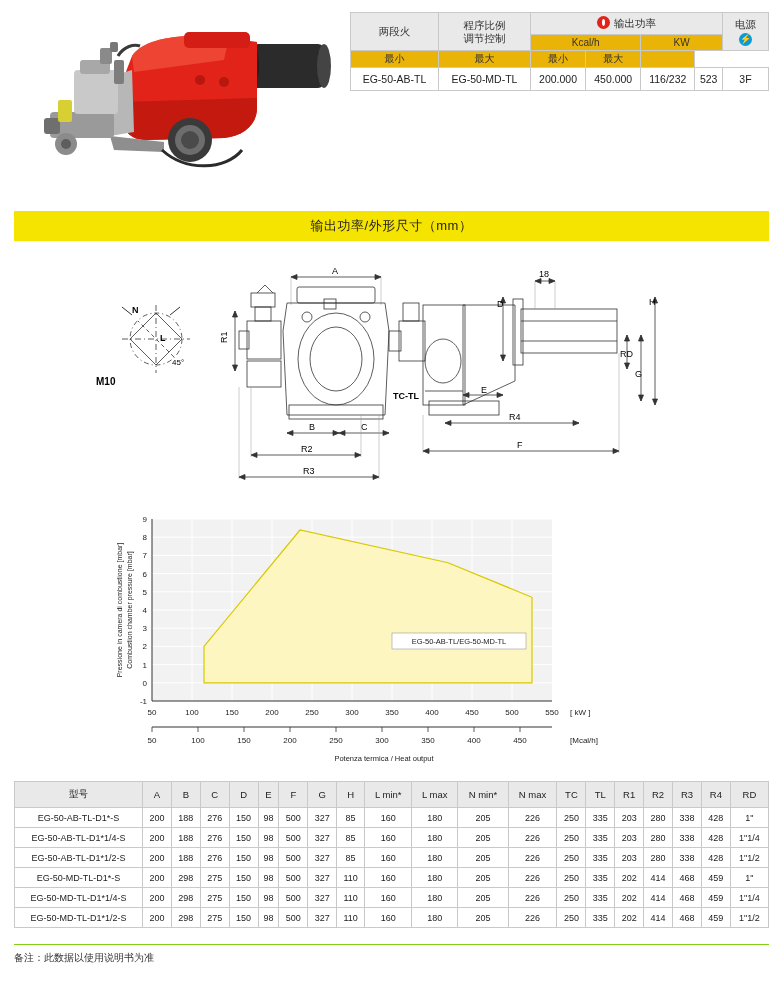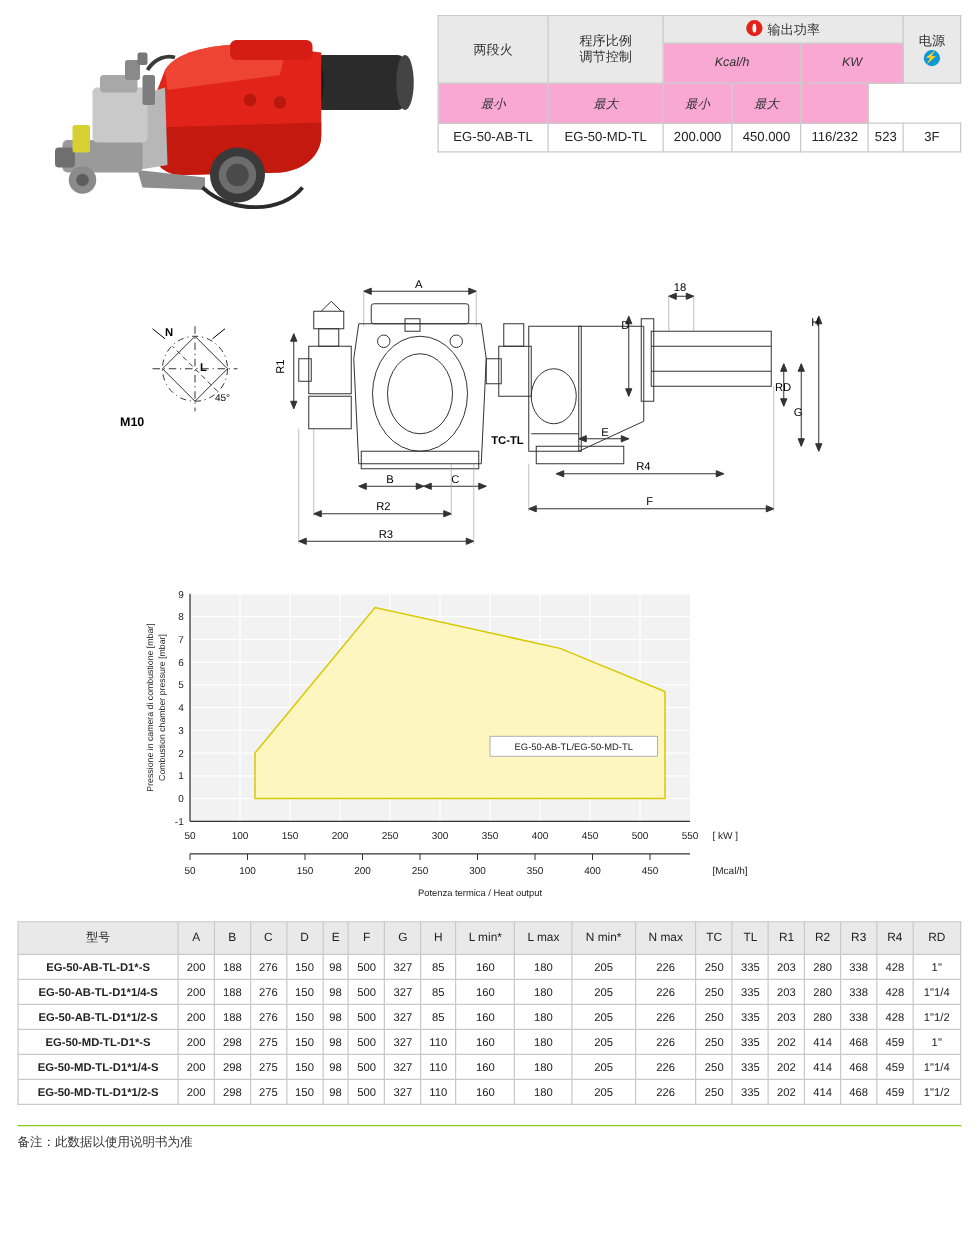--- a/index.html
+++ b/index.html
@@ -13,21 +13,21 @@
   .page { position: relative; width: 783px; height: 1000px; overflow: hidden; border-radius: 25px; }
 
   
   .top { display: flex; padding: 12px 14px 0 14px; }
   .product-img { width: 330px; height: 185px; position: relative; }
 
   .spec-wrap { flex: 1; padding-left: 6px; }
   table.spec { border-collapse: collapse; width: 100%; font-size: 10px; }
   table.spec td, table.spec th { border: 1px solid #c9c9c9; text-align: center; vertical-align: middle; font-weight: normal; }
   .spec .hdr { background: #e9e9e9; color: #333; height: 22px; font-size: 10.5px; }
-  .spec .hdr2 { background: #f9a8d4; color: #333; height: 32px; font-size: 10px; font-style: italic; }
+  .spec .hdr2 { background: #eab308; color: #333; height: 16px; font-size: 10px; }
   .spec .val { height: 23px; font-size: 10.5px; color: #222; }
   .flame-ico { display: inline-block; width: 13px; height: 13px; border-radius: 50%; background: #e2231a; position: relative; vertical-align: -2px; margin-right: 4px; }
   .flame-ico::after { content: ""; position: absolute; left: 5px; top: 2.5px; width: 3px; height: 7px; background: #fff; border-radius: 60% 60% 50% 50%; }
   .bolt-ico { display: inline-block; width: 13px; height: 13px; border-radius: 50%; background: #0b9ad6; color: #fff; font-size: 9px; line-height: 13px; }
   .notes { margin-top: 9px; font-size: 10.5px; line-height: 17px; color: #222; }
 
   
   .banner {
     margin: 14px 14px 0 14px; height: 30px; background: #f5e400;
     display: flex; align-items: center; justify-content: center;
@@ -40,21 +40,21 @@
 
   
   .chartbox { position: relative; margin: 6px 14px 0 14px; height: 270px; }
   .chartbox svg { display: block; }
 
   
   .dimwrap { margin: 6px 14px 16px 14px; }
   table.dim { border-collapse: collapse; width: 100%; font-size: 9px; }
   table.dim th, table.dim td { border: 1px solid #c9c9c9; text-align: center; height: 20px; font-weight: normal; color: #222; }
   table.dim thead th { background: #e9e9e9; height: 26px; font-size: 9.5px; }
-  table.dim td.model { font-size: 9px; width: 128px; font-weight: bold; }
+  table.dim td.model { font-size: 9px; width: 128px; }
   .remark { margin: 6px 14px 0 14px; font-size: 10px; color: #333; border-top: 1px solid #84cc16; padding-top: 6px; }
 </style>
 </head>
 <body>
 
 <div class="page">
 
   <div class="top">
 
     <div class="product-img">
@@ -130,20 +130,23 @@
           <td class="val">523</td>
           <td class="val">3F</td>
         </tr>
       </tbody>
         </table>
       <div class="notes">
       </div>
     </div>
   </div>
 
+  <div class="banner">
+    <span>输出功率/外形尺寸（mm）</span>
+  </div>
 
   <div class="drawings">
     <svg width="755" height="252" viewBox="0 0 755 252">
       <g stroke="#333" fill="none" stroke-width="0.8" font-family="Liberation Sans, sans-serif" font-size="9">
 
         <g transform="translate(100,60)">
           <circle cx="42" cy="32" r="26" stroke="#333" stroke-dasharray="5 3 1 3"></circle>
           <path d="M42 6 L68 32 L42 58 L16 32 Z" stroke="#333"></path>
           <line x1="42" y1="-2" x2="42" y2="66" stroke="#333" stroke-dasharray="6 3 1 3"></line>
           <line x1="8" y1="32" x2="76" y2="32" stroke="#333" stroke-dasharray="6 3 1 3"></line>

